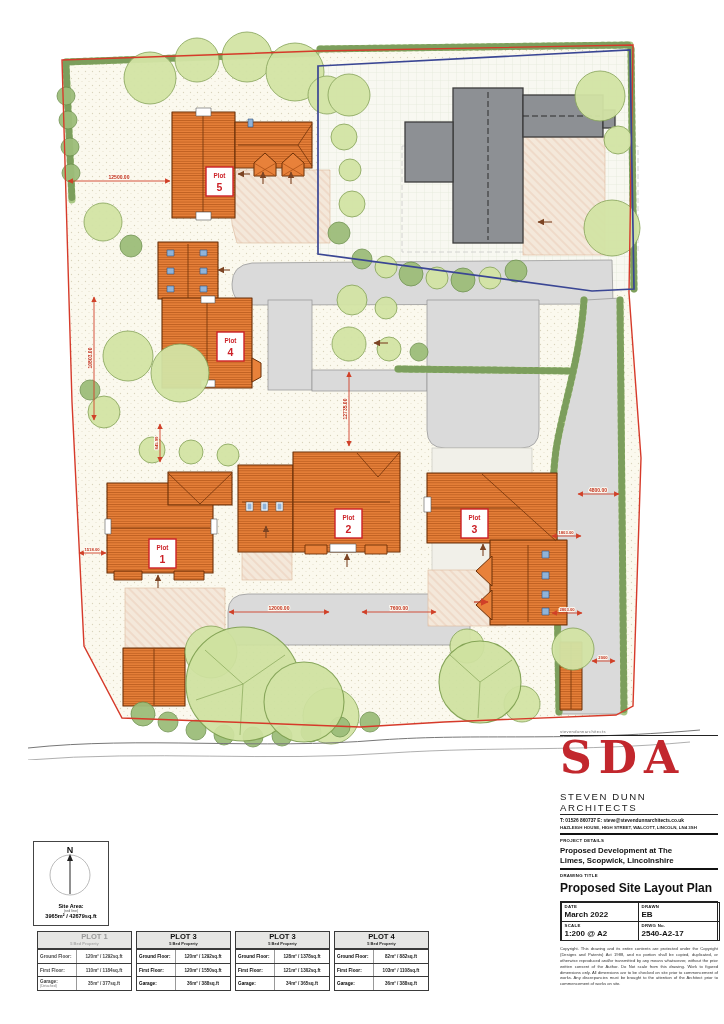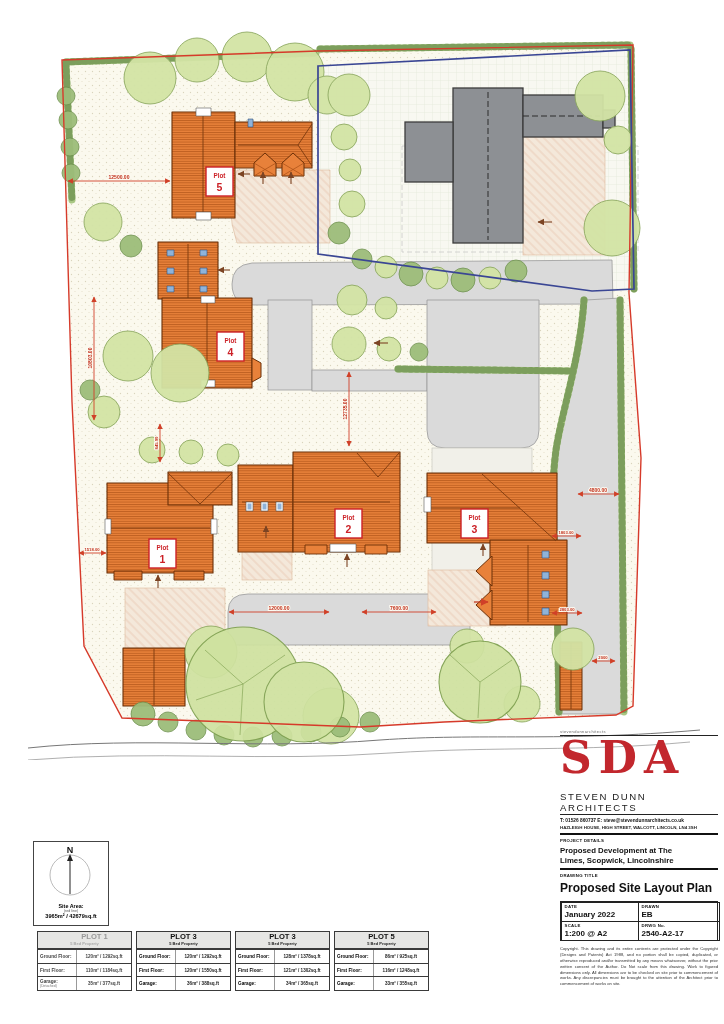--- a/index.html
+++ b/index.html
@@ -421,21 +421,21 @@
   <div class="addr">HAZLEIGH HOUSE, HIGH STREET, WALCOTT, LINCOLN, LN4 3SH</div>
   <hr class="trule thick">
   <div class="lbl">PROJECT DETAILS</div>
   <div class="proj">Proposed Development at The Limes, Scopwick, Lincolnshire</div>
   <hr class="trule thick">
   <div class="lbl">DRAWING TITLE</div>
   <div class="dtitle">Proposed Site Layout Plan</div>
   <div class="tgrid">
     <div class="tcell">
       <div class="lbl" style="margin-top:0">DATE</div>
-      <div class="v">January 2022</div>
+      <div class="v">March 2022</div>
     </div>
     <div class="tcell">
       <div class="lbl" style="margin-top:0">DRAWN</div>
       <div class="v">EB</div>
     </div>
     <div class="tcell">
       <div class="lbl" style="margin-top:0">SCALE</div>
       <div class="v">1:200 @ A2</div>
     </div>
     <div class="tcell">
@@ -502,34 +502,34 @@
     <div class="pt-row">
       <div class="pt-l">First Floor:</div>
       <div class="pt-v">121m² / 1302sq.ft</div>
     </div>
     <div class="pt-row">
       <div class="pt-l">Garage:</div>
       <div class="pt-v">34m² / 365sq.ft</div>
     </div>
   </div>
 
-
   <div class="ptable">
     <div class="pt-head">
-      <div class="pt-title">PLOT 5</div>
+      <div class="pt-title">PLOT 4</div>
       <div class="pt-sub">5 Bed Property</div>
     </div>
     <div class="pt-row">
       <div class="pt-l">Ground Floor:</div>
-      <div class="pt-v">86m² / 925sq.ft</div>
+      <div class="pt-v">82m² / 882sq.ft</div>
     </div>
     <div class="pt-row">
       <div class="pt-l">First Floor:</div>
-      <div class="pt-v">116m² / 1248sq.ft</div>
+      <div class="pt-v">103m² / 1108sq.ft</div>
     </div>
     <div class="pt-row">
       <div class="pt-l">Garage:</div>
-      <div class="pt-v">33m² / 355sq.ft</div>
+      <div class="pt-v">36m² / 388sq.ft</div>
     </div>
   </div>
+
 
 </div>
 </div>
 
 </body></html>

